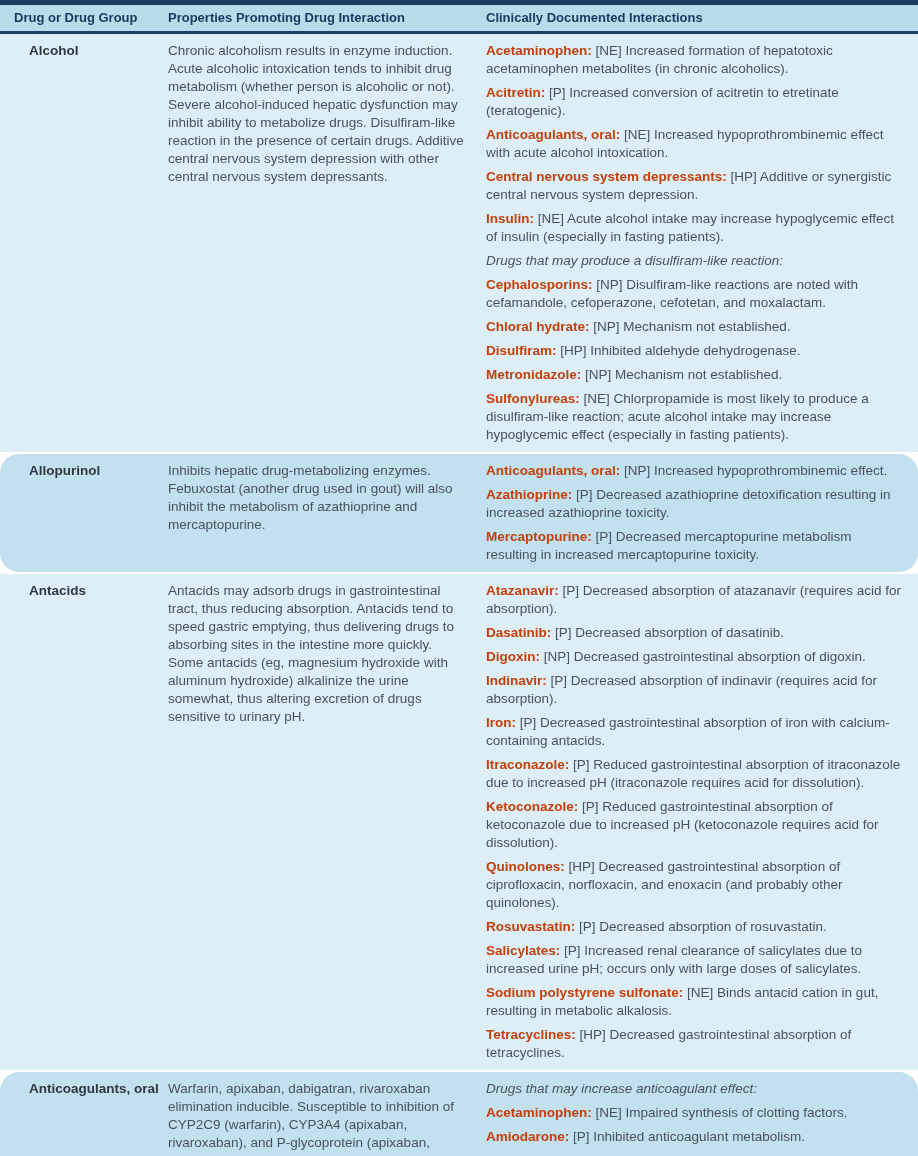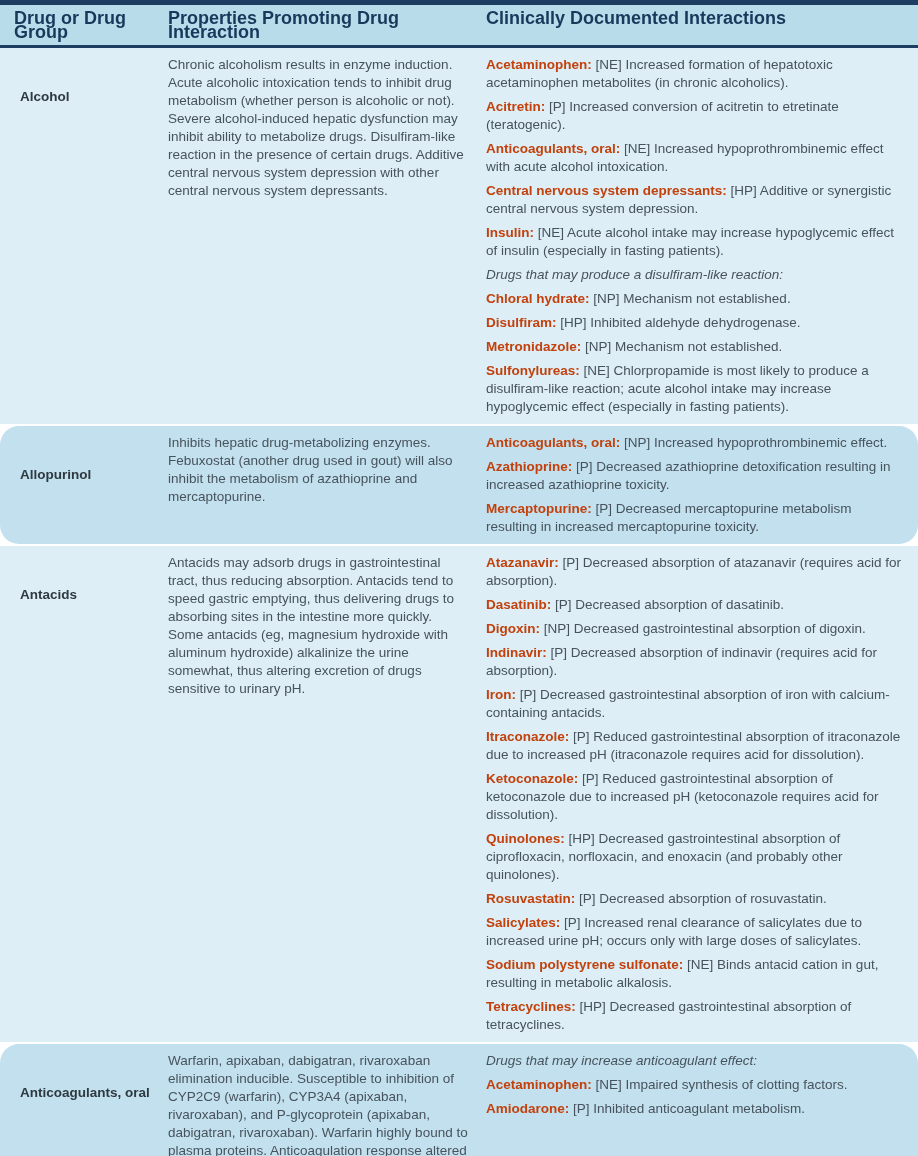--- a/index.html
+++ b/index.html
@@ -13,21 +13,21 @@
   
   .header-row {
     display:grid;
     grid-template-columns:168px 318px 1fr;
     background:#b9dcea;
     border-top:5px solid #1c3e60;
     border-bottom:3px solid #1c3e60;
     box-sizing:border-box;
   }
   .header-cell {
-    font-size:18px;
+    font-size:13px;
     font-weight:bold;
     color:#17395c;
     padding:6px 0 6px 0;
     line-height:14px;
   }
   .header-cell.c1 { padding-left:14px; }
   .header-cell.c3 { }
 
   
   .rows { border-bottom:4px solid #b2d6e5; }
@@ -45,25 +45,24 @@
 
   .cell {
     font-size:13.5px;
     line-height:18px;
     color:#47535c;
     padding-top:8px;
     padding-bottom:8px;
     box-sizing:border-box;
   }
   .cell.drug {
-    padding-left:20px;
+    padding-left:29px;
     padding-right:8px;
     font-weight:bold;
     color:#2e3940;
-    margin-top:32px;
   }
   .cell.props { padding-right:16px; }
   .cell.inter { padding-right:12px; }
   .cell.inter p { margin:0 0 6px 0; }
   .cell.inter p:last-child { margin-bottom:0; }
   .cell.inter b { color:#c2410c; }
   .cell.inter p.note { font-style:italic; }
 </style>
 </head>
 <body>
@@ -80,20 +79,21 @@
       <div class="row shade-light">
         <div class="cell drug">Alcohol</div>
         <div class="cell props">Chronic alcoholism results in enzyme induction. Acute alcoholic intoxication tends to inhibit drug metabolism (whether person is alcoholic or not). Severe alcohol-induced hepatic dysfunction may inhibit ability to metabolize drugs. Disulfiram-like reaction in the presence of certain drugs. Additive central nervous system depression with other central nervous system depressants.</div>
         <div class="cell inter">
           <p class="entry"><b>Acetaminophen:</b> [NE] Increased formation of hepatotoxic acetaminophen metabolites (in chronic alcoholics).</p>
           <p class="entry"><b>Acitretin:</b> [P] Increased conversion of acitretin to etretinate (teratogenic).</p>
           <p class="entry"><b>Anticoagulants, oral:</b> [NE] Increased hypoprothrombinemic effect with acute alcohol intoxication.</p>
           <p class="entry"><b>Central nervous system depressants:</b> [HP] Additive or synergistic central nervous system depression.</p>
           <p class="entry"><b>Insulin:</b> [NE] Acute alcohol intake may increase hypoglycemic effect of insulin (especially in fasting patients).</p>
           <p class="note">Drugs that may produce a disulfiram-like reaction:</p>
+          <p class="entry"><b>Cephalosporins:</b> [NP] Disulfiram-like reactions are noted with cefamandole, cefoperazone, cefotetan, and moxalactam.</p>
           <p class="entry"><b>Chloral hydrate:</b> [NP] Mechanism not established.</p>
           <p class="entry"><b>Disulfiram:</b> [HP] Inhibited aldehyde dehydrogenase.</p>
           <p class="entry"><b>Metronidazole:</b> [NP] Mechanism not established.</p>
           <p class="entry"><b>Sulfonylureas:</b> [NE] Chlorpropamide is most likely to produce a disulfiram-like reaction; acute alcohol intake may increase hypoglycemic effect (especially in fasting patients).</p>
         </div>
       </div>
       <div class="row shade-dark">
         <div class="cell drug">Allopurinol</div>
         <div class="cell props">Inhibits hepatic drug-metabolizing enzymes. Febuxostat (another drug used in gout) will also inhibit the metabolism of azathioprine and mercaptopurine.</div>
         <div class="cell inter">

